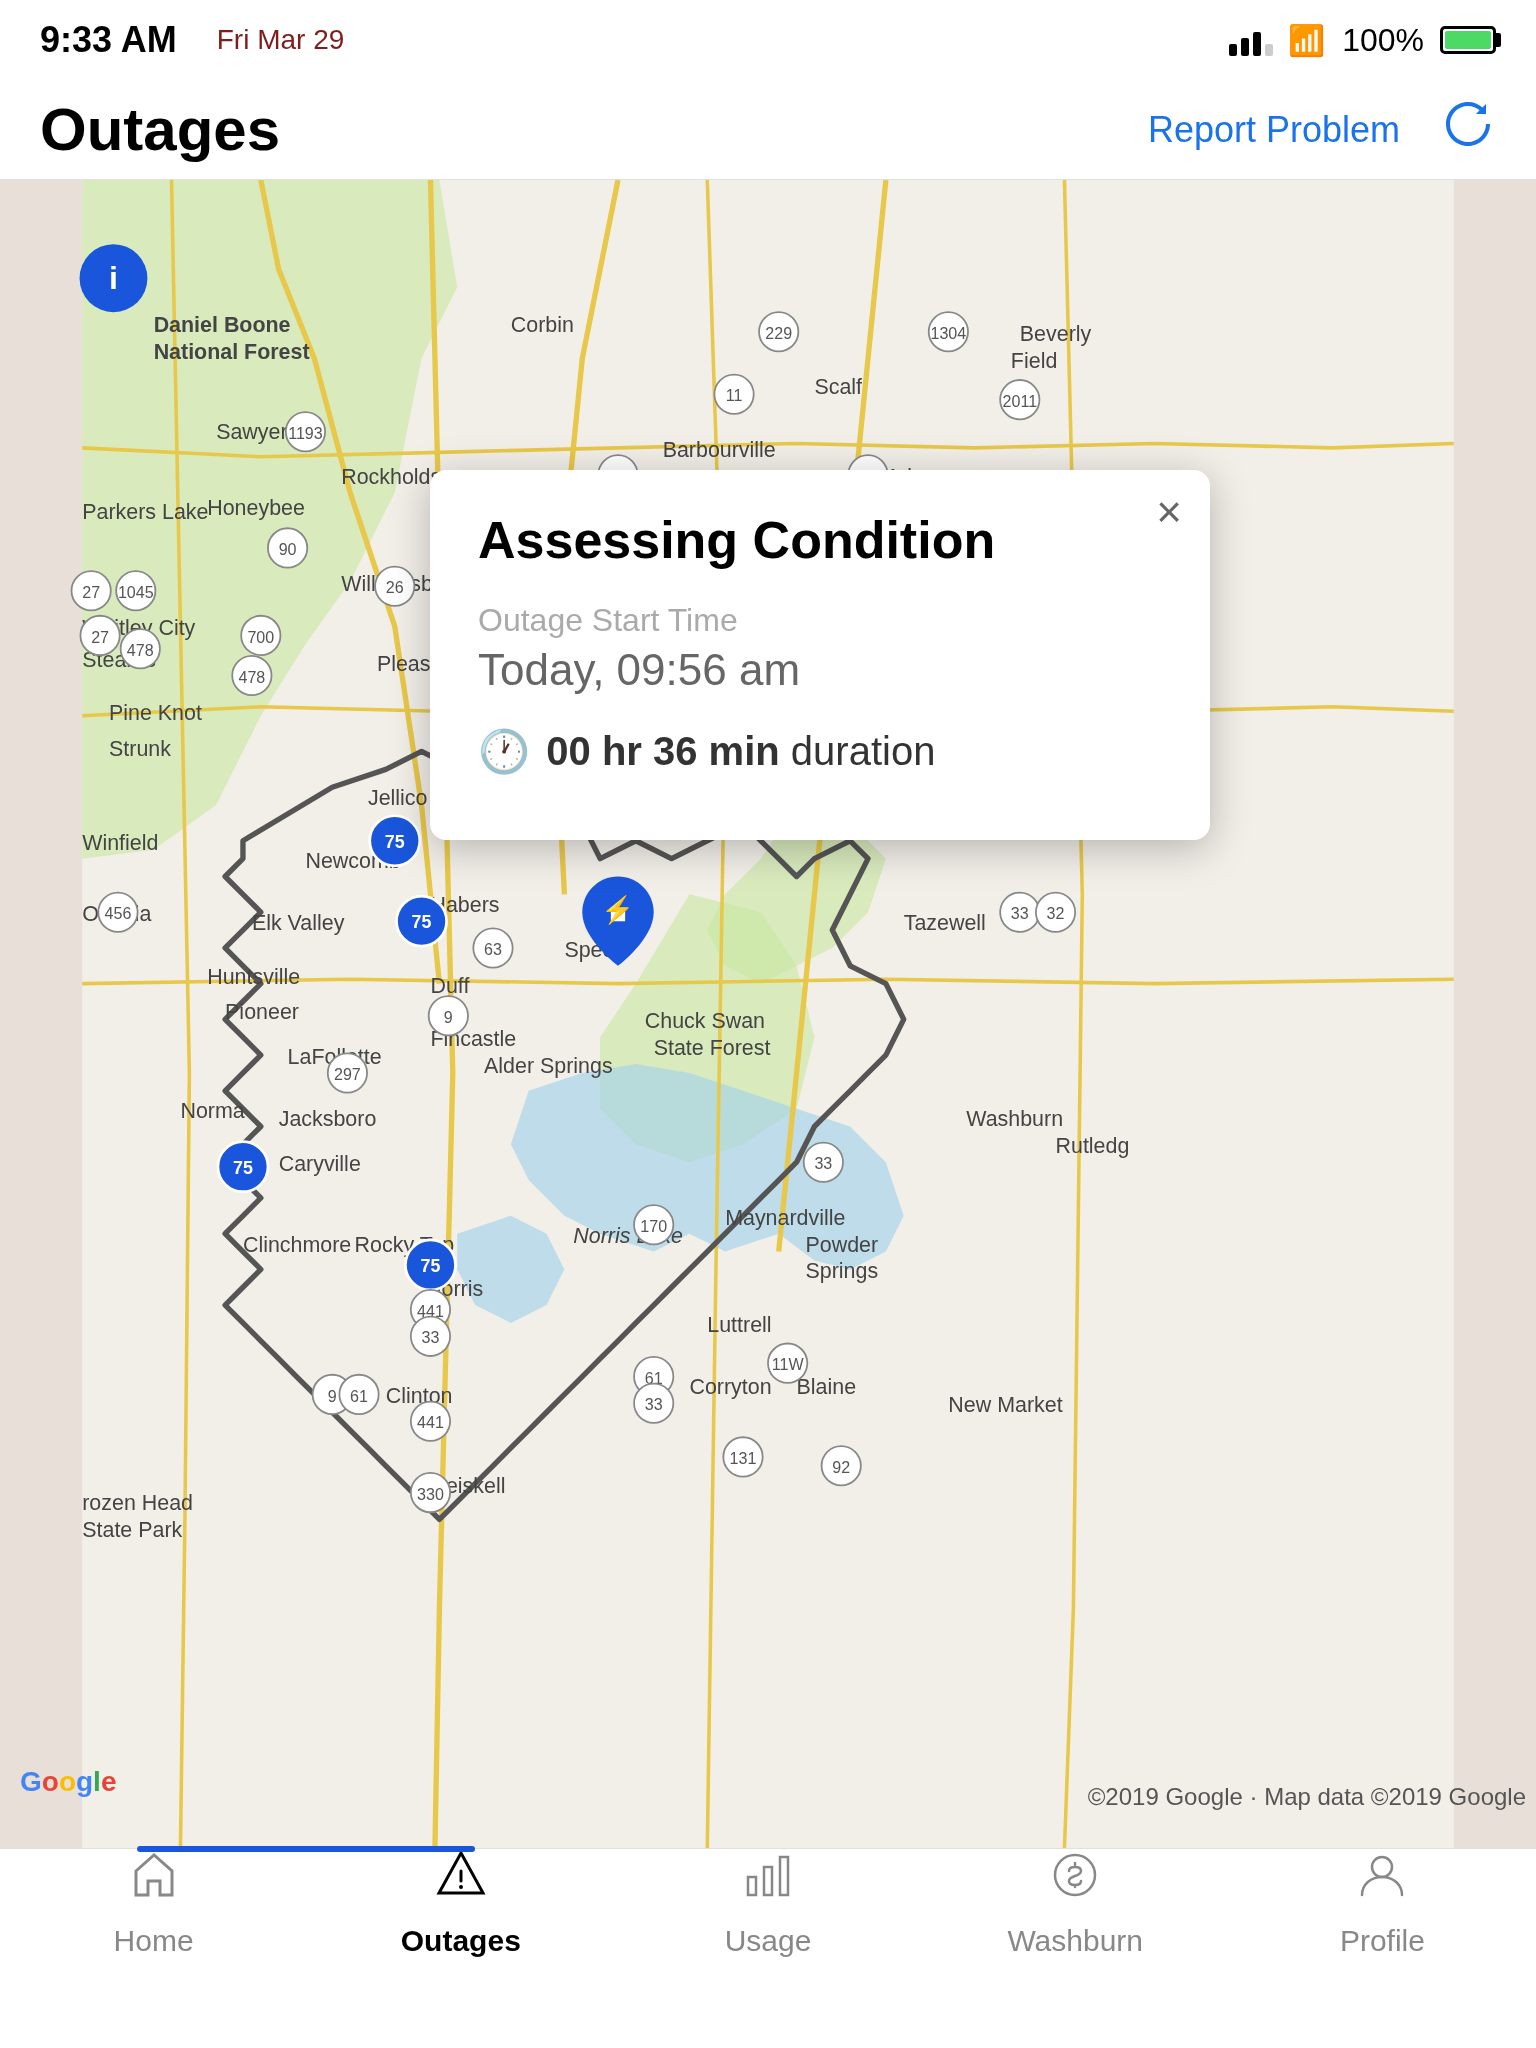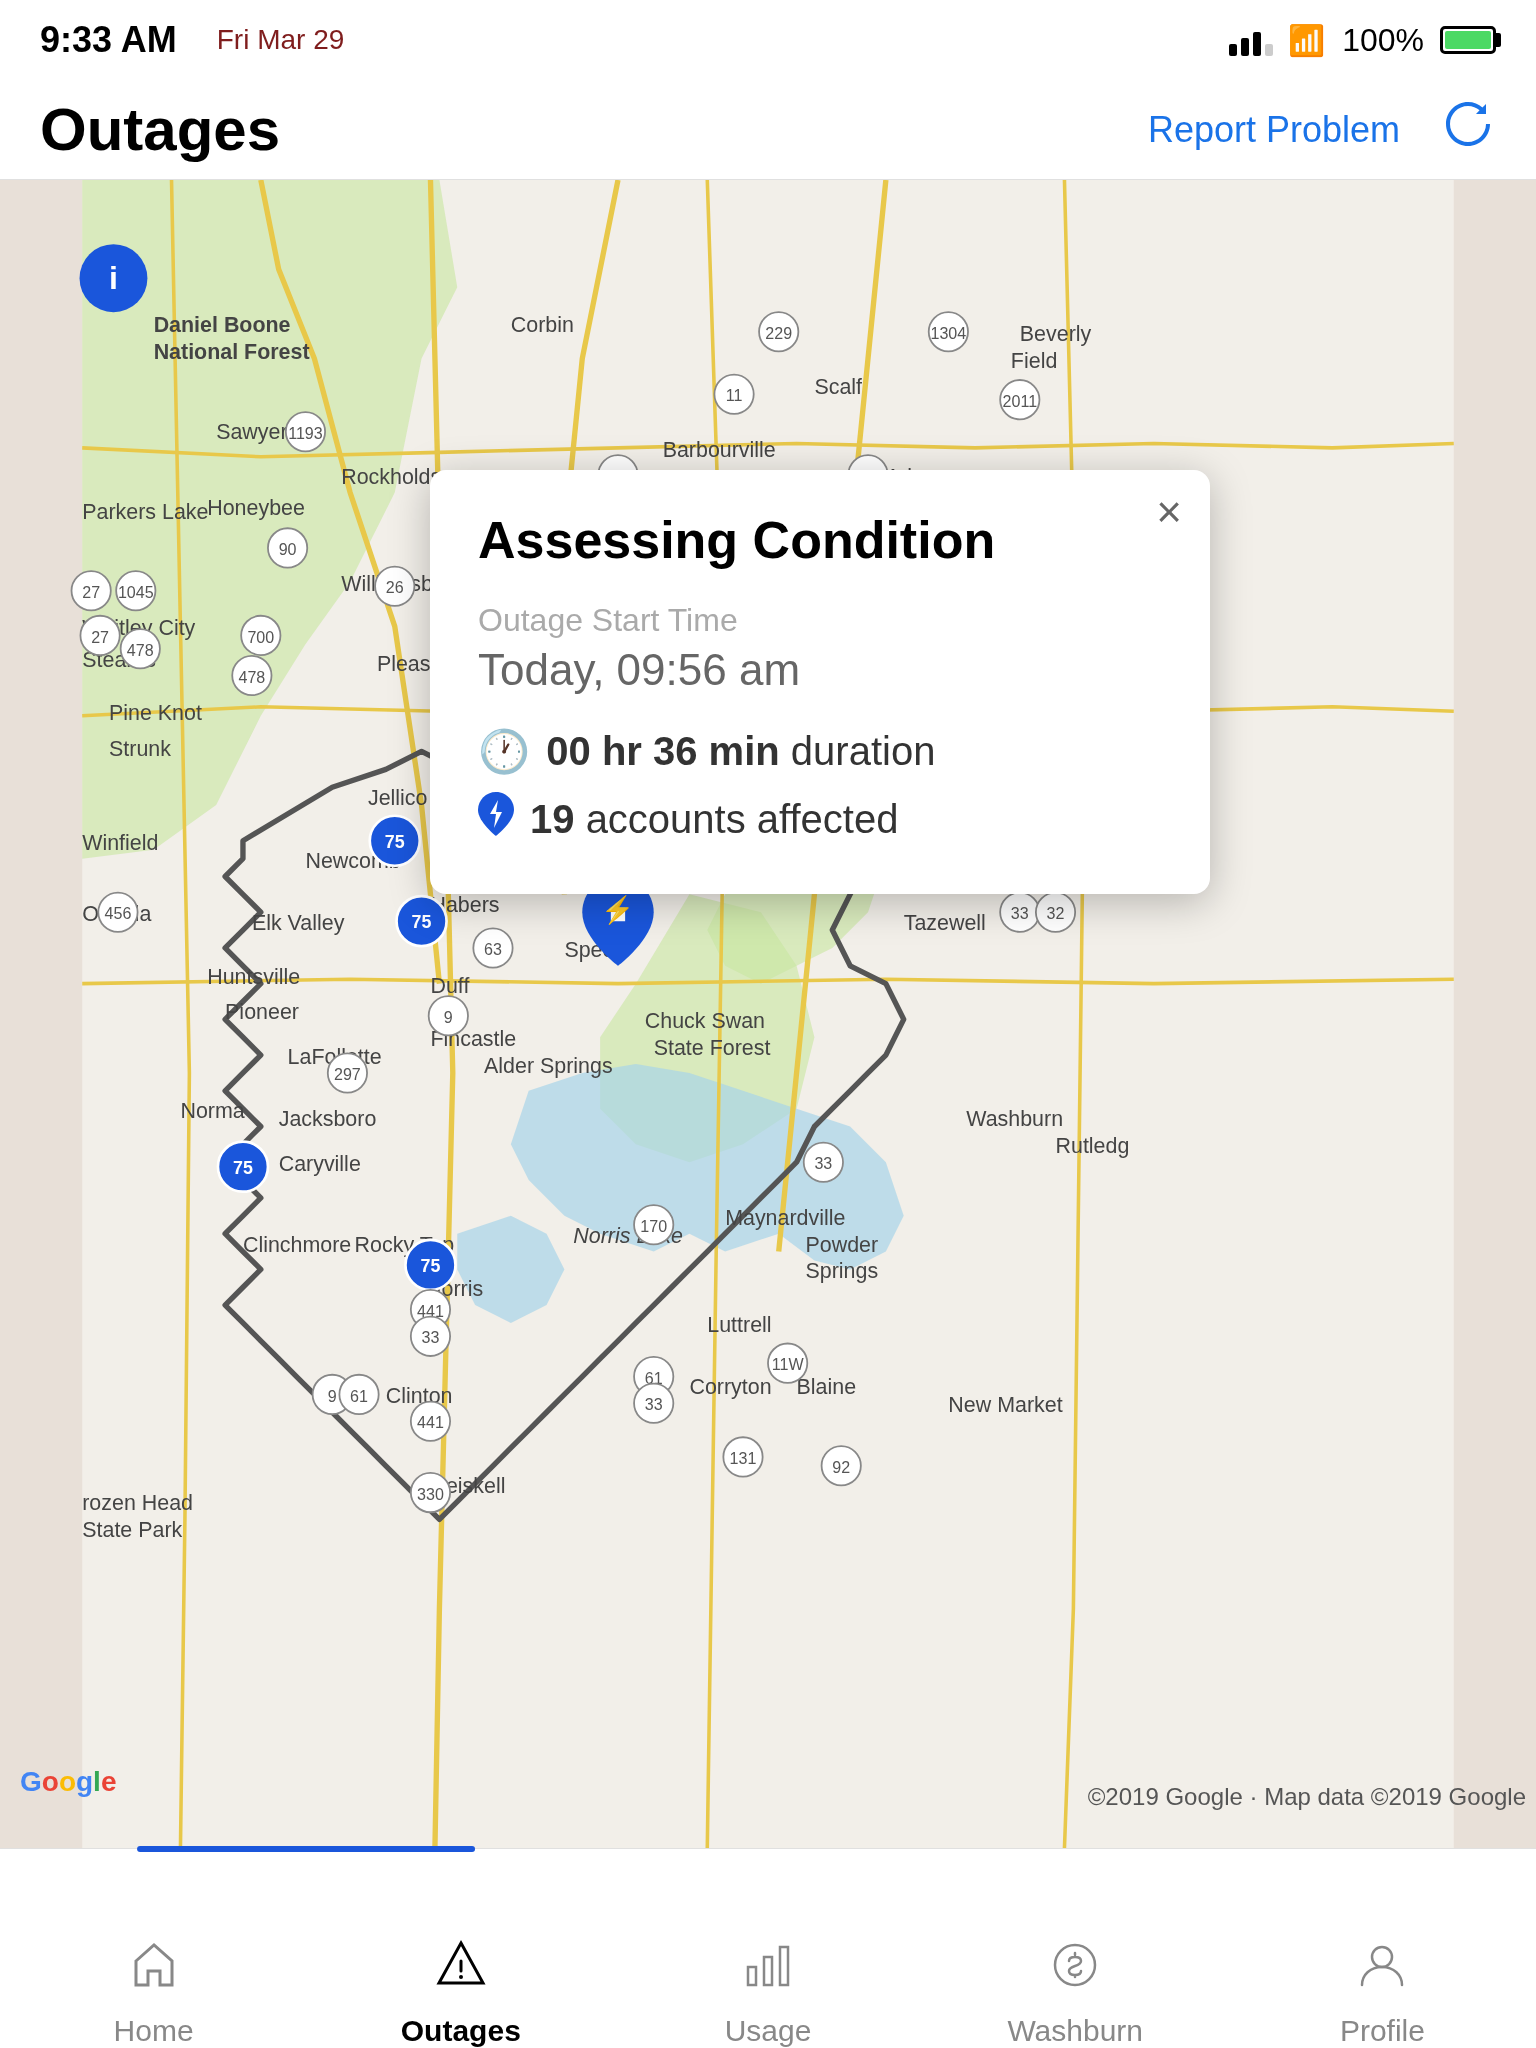--- a/index.html
+++ b/index.html
@@ -228,21 +228,21 @@
     }
 
     
     #bottom-nav {
       position: absolute;
       bottom: 0; left: 0; right: 0;
       height: 200px;
       background: white;
       border-top: 1px solid #e0e0e0;
       display: flex;
-      align-items: flex-end;
+      align-items: flex-start;
       justify-content: space-around;
       z-index: 100;
     }
     .nav-item {
       display: flex;
       flex-direction: column;
       align-items: center;
       gap: 10px;
       cursor: pointer;
       flex: 1;
@@ -559,31 +559,20 @@
     <button id="popup-close">×</button>
     <div id="popup-status">Assessing Condition</div>
     <div id="popup-start-label">Outage Start Time</div>
     <div id="popup-start-time">Today, 09:56 am</div>
     <div id="popup-duration">
       <span class="clock-icon">🕐</span>
       <span id="popup-duration-text">
         <strong>00 hr 36 min</strong> <span>duration</span>
       </span>
     </div>
-    <div id="popup-accounts">
-      <span class="lightning-icon">
-        <svg width="36" height="44" viewBox="0 0 36 44" fill="none">
-          <path d="M18 0 C8 0 0 8 0 18 C0 30 18 44 18 44 C18 44 36 30 36 18 C36 8 28 0 18 0Z" fill="#1a56db"></path>
-          <path d="M20 8L12 22H18L16 36L24 20H18L20 8Z" fill="white"></path>
-        </svg>
-      </span>
-      <span id="popup-accounts-text">
-        <strong>19</strong> <span>accounts affected</span>
-      </span>
-    </div>
   </div>
 
   <div id="google-watermark">
     <span class="google-g">G</span><span class="google-o1">o</span><span class="google-o2">o</span><span class="google-g2">g</span><span class="google-l">l</span><span class="google-e">e</span>
   </div>
 
   <div id="map-copyright">©2019 Google · Map data ©2019 Google</div>
 </div>
 
 <div id="bottom-nav">

